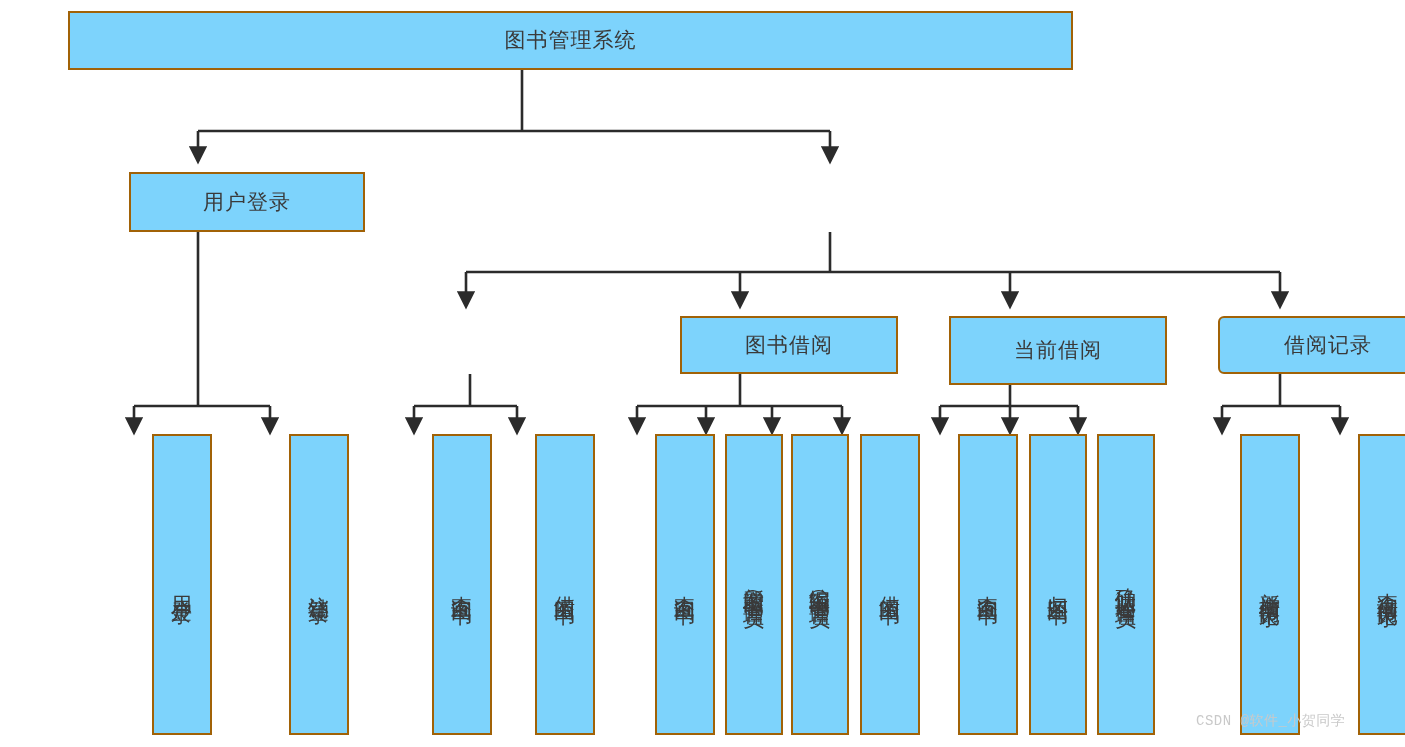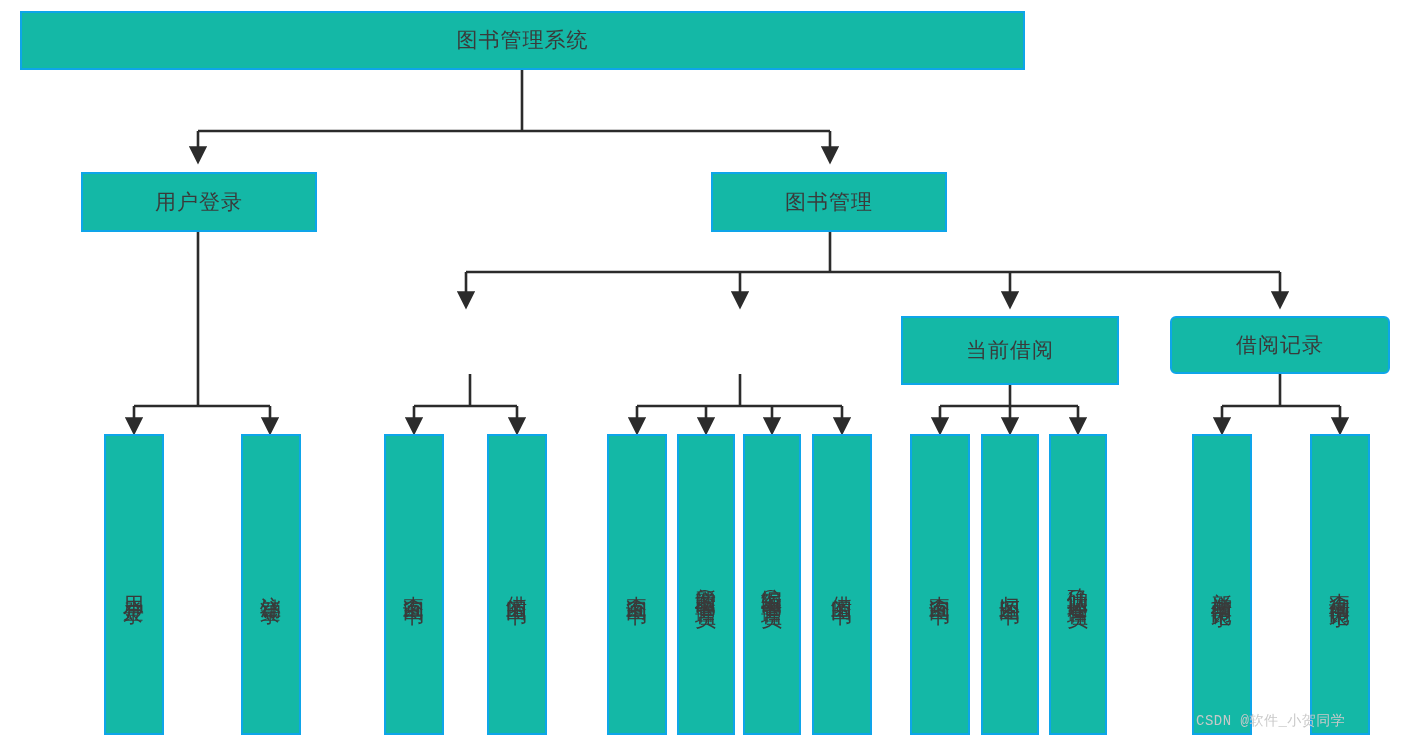--- a/index.html
+++ b/index.html
@@ -21,25 +21,26 @@
     position: absolute;
     left: 0;
     top: 0;
     width: 1405px;
     height: 747px;
     pointer-events: none;
   }
   .node {
     position: absolute;
     box-sizing: border-box;
-    background: #14b8a6;
-    border: 2px solid #0ea5e9;
+    background: #7dd3fc;
+    border: 2px solid #a16207;
     display: flex;
     align-items: center;
     justify-content: center;
+    margin-left: 48px;
   }
   .node .label {
     color: #3a3a3a;
     font-size: 21px;
     line-height: 1.15;
     letter-spacing: 1px;
     white-space: nowrap;
   }
   .node.vertical {
     align-items: center;
@@ -119,24 +120,24 @@
     </g>
   </svg>
 
   <div class="node" style="left:20px; top:11px; width:1005px; height:59px;">
     <span class="label">图书管理系统</span>
   </div>
 
   <div class="node" style="left:81px; top:172px; width:236px; height:60px;">
     <span class="label">用户登录</span>
   </div>
-  <div class="node" style="left:711px; top:172px; width:236px; height:60px;">
-    <span class="label">图书管理</span>
+
+  <div class="node" style="left:632px; top:316px; width:218px; height:58px;">
+    <span class="label">图书借阅</span>
   </div>
-
   <div class="node" style="left:901px; top:316px; width:218px; height:69px;">
     <span class="label">当前借阅</span>
   </div>
   <div class="node" style="left:1170px; top:316px; width:220px; height:58px;border-radius:6px;">
     <span class="label">借阅记录</span>
   </div>
 
   <div class="node vertical" style="left:104px; top:434px; width:60px; height:301px;">
     <span class="label">用户登录</span>
   </div>

